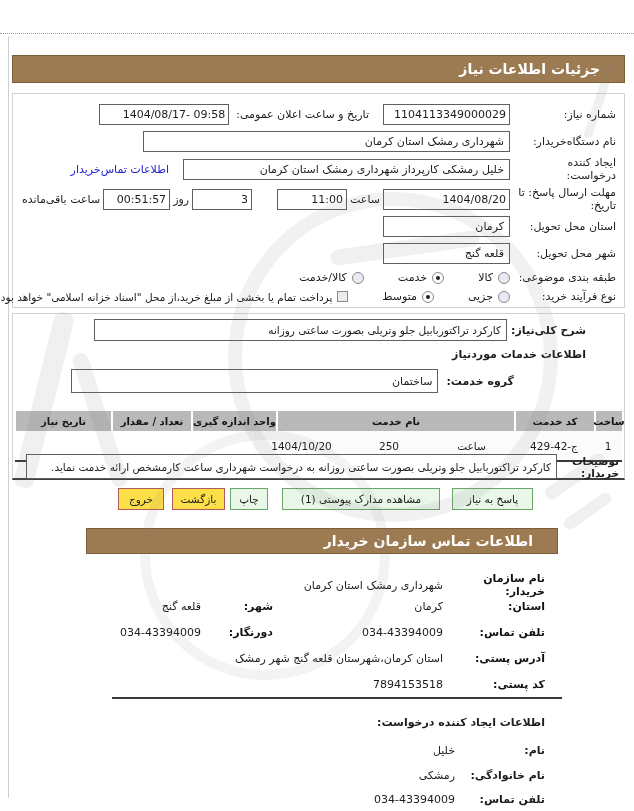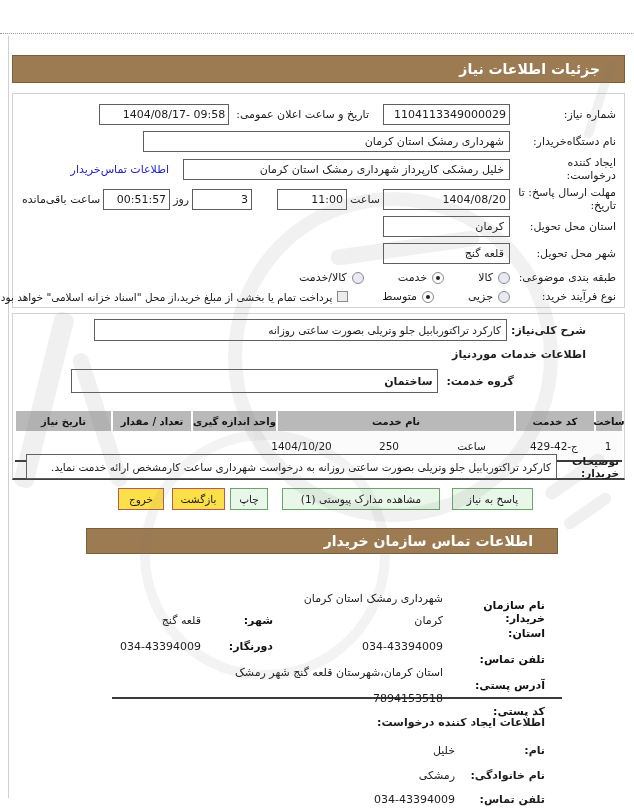--- a/index.html
+++ b/index.html
@@ -37,21 +37,21 @@
   .checkbox { width:11px; height:11px; border:1px solid #8a8a8a; background:#ececec;
               display:inline-block; flex:none; margin-left:5px; cursor:pointer; }
   .opt { display:flex; align-items:center; margin-left:34px; }
   .opt-label { white-space:nowrap; }
 
   .bold { font-weight:bold; }
   .desc-row { position:absolute; top:5px; right:38px; display:flex; align-items:center; }
   .desc-box { width:413px; height:22px; margin-right:4px; font-size:10.5px; }
   .svc-heading { position:absolute; top:34px; right:38px; font-weight:bold; }
   .group-row { position:absolute; top:55px; right:110px; display:flex; align-items:center; }
-  .group-box { width:367px; height:24px; margin-right:8px;font-weight:bold; }
+  .group-box { width:367px; height:24px; margin-right:8px; }
 
   .tbl { position:absolute; top:97px; right:2px; left:2px; border-bottom:2px solid #3a3a3a; }
   .tr { display:flex; direction:rtl; }
   .th { background:#b9b9b9; color:#141414; font-weight:bold; font-size:10px; height:20px;
         display:flex; align-items:center; justify-content:center; border-left:2px solid #fff; }
   .td { background:#fbfbfb; font-size:10.5px; height:29px; display:flex; align-items:center; justify-content:center; }
   .c1{width:28px} .c2{width:80px} .c3{width:238px} .c4{width:85px} .c5{width:80px} .c6{width:95px; border-left:none;}
 
   .notes-row { position:absolute; top:140px; right:5px; display:flex; align-items:center; }
   .notes-label { width:60px; flex:none; font-weight:bold; line-height:12px; font-size:10.5px; }
@@ -61,21 +61,21 @@
          justify-content:center; cursor:pointer; z-index:2; color:#1c1c1c; white-space:nowrap; }
   .btn-green { background:#e9f7e9; border:1px solid #6aa56a; }
   .btn-pink  { background:#fde047; border:1px solid #b25b5b; }
   .btn-respond { left:452px; width:81px; }
   .btn-docs    { left:282px; width:158px; }
   .btn-print   { left:230px; width:38px; }
   .btn-back    { left:172px; width:53px; }
   .btn-exit    { left:118px; width:46px; }
 
   .c-row { position:absolute; right:89px; display:flex; align-items:center; direction:rtl; z-index:2; }
-  .c-label  { width:102px; font-weight:bold; color:#111; flex:none;margin-top:27px; }
+  .c-label  { width:102px; font-weight:bold; color:#111; flex:none; }
   .c-val    { width:170px; flex:none; }
   .c-label2 { width:72px; font-weight:bold; color:#111; flex:none; }
   .c-val2   { flex:1; }
   .ltr { direction:ltr; unicode-bidi:embed; }
 
   .hr2 { position:absolute; top:697px; left:112px; width:450px; border-top:2px solid #3a3a3a; }
   .cr-heading { position:absolute; top:716px; right:89px; font-weight:bold; z-index:2; }
   .cr-row { position:absolute; right:89px; display:flex; align-items:center; z-index:2; }
   .cr-label { width:90px; font-weight:bold; flex:none; }
   .cr-val { width:160px; flex:none; }

